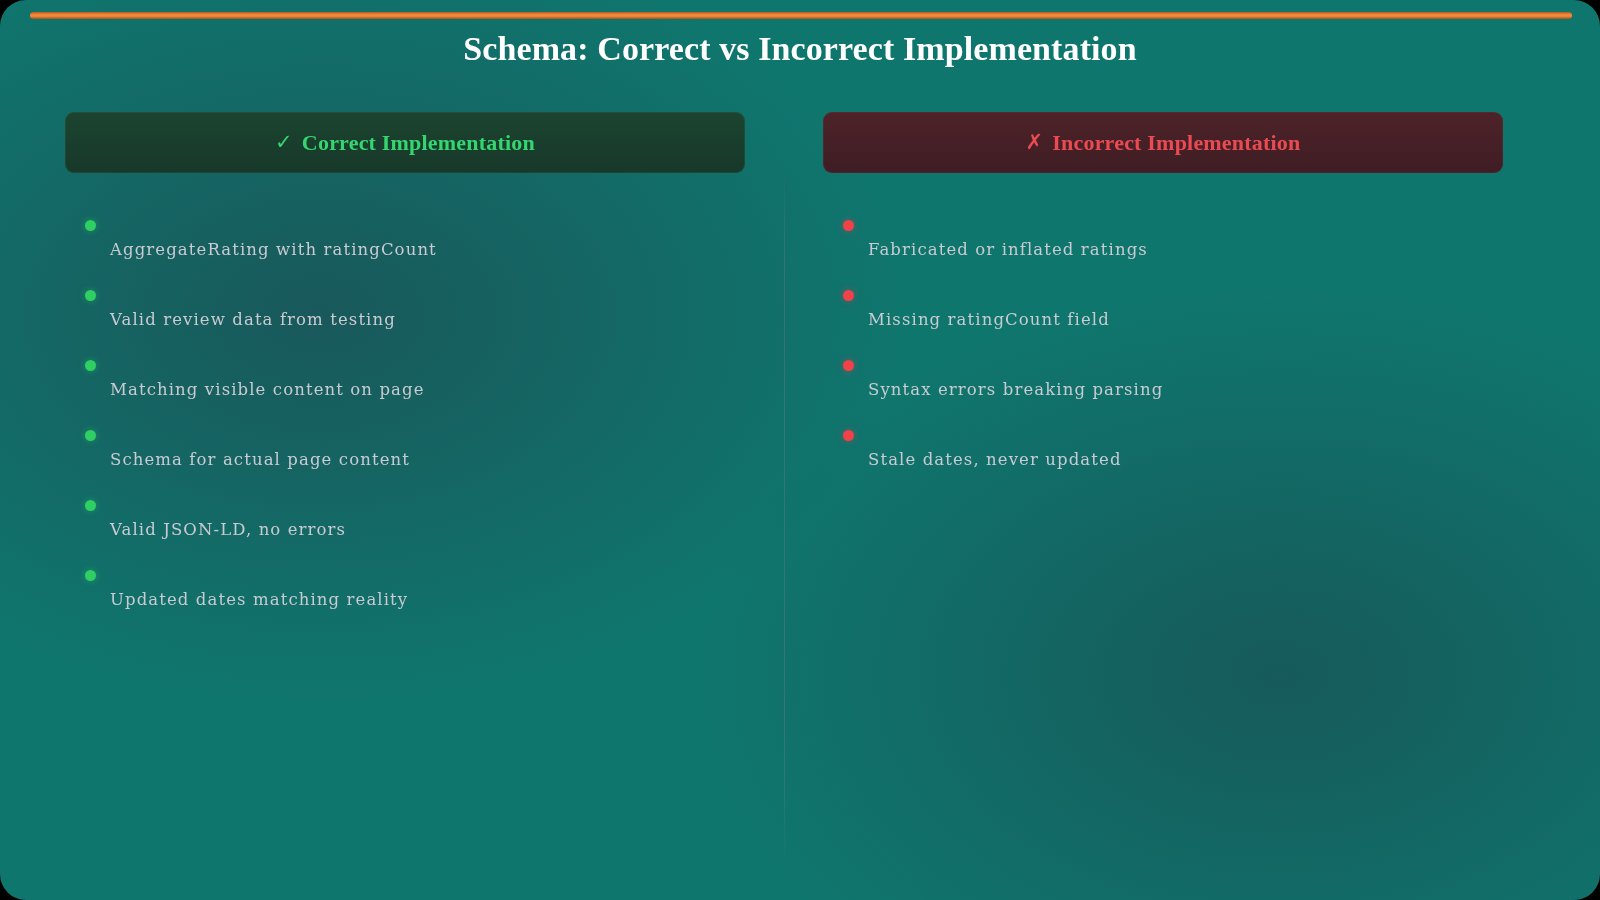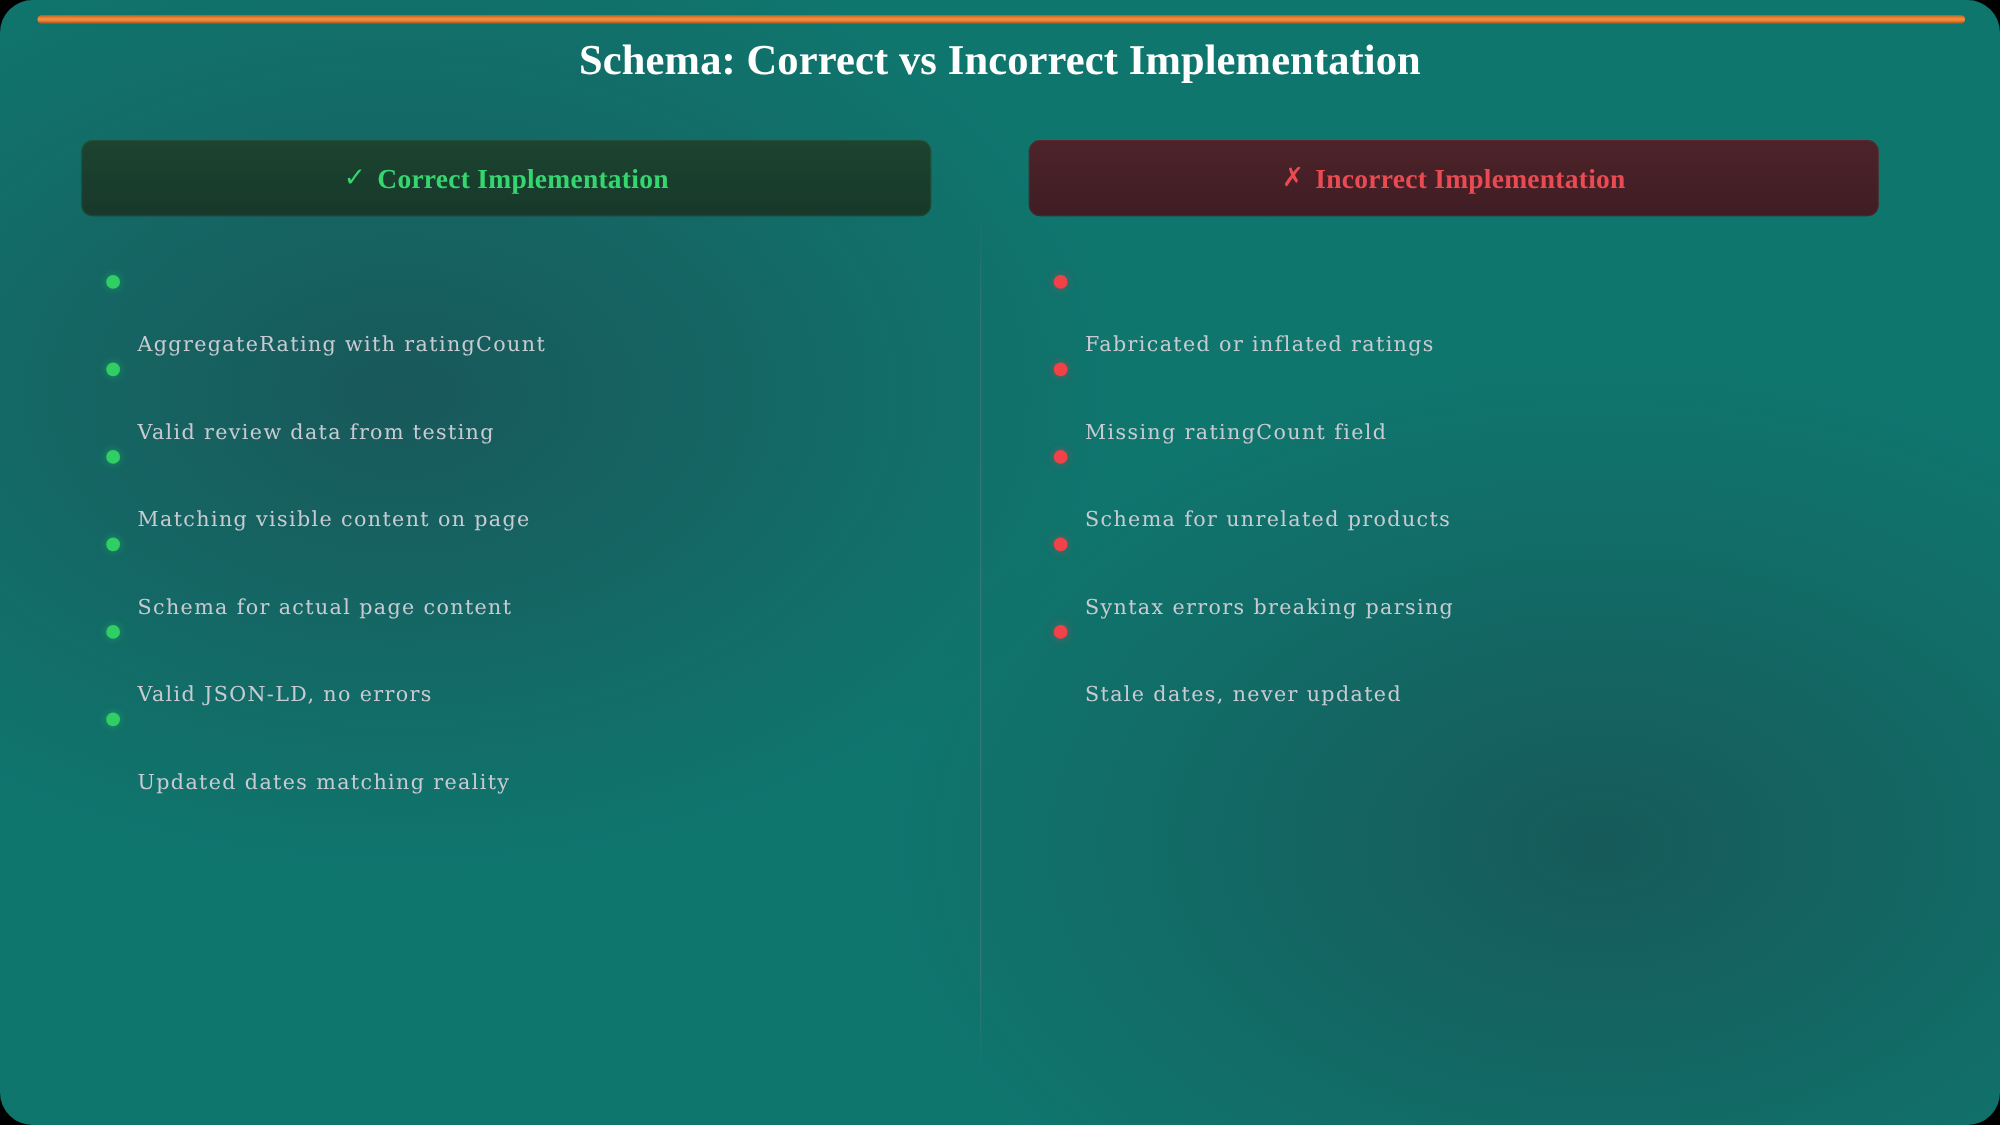--- a/index.html
+++ b/index.html
@@ -100,21 +100,21 @@
   .item-list {
     list-style:none;
     margin-top:42px;
     padding:0;
   }
   .item-list li {
     position:relative;
     height:70px;
     padding-left:45px;
     display:flex;
-    align-items:flex-end;
+    align-items:center;
   }
   .bullet {
     position:absolute;
     left:20px; top:5px;
     width:11px; height:11px;
     border-radius:50%;
   }
   .bullet.good { background:#2fcf63; box-shadow:0 0 7px rgba(47,207,99,0.45); }
   .bullet.bad  { background:#f04248; box-shadow:0 0 7px rgba(240,66,72,0.45); }
 
@@ -191,24 +191,20 @@
       <li>
         <span class="bullet bad"></span>
         <span class="item-text">Fabricated or inflated ratings</span>
       </li>
       <li>
         <span class="bullet bad"></span>
         <span class="item-text">Missing ratingCount field</span>
       </li>
       <li>
         <span class="bullet bad"></span>
-        <span class="item-text">Schema for unrelated products</span>
-      </li>
-      <li>
-        <span class="bullet bad"></span>
         <span class="item-text">Syntax errors breaking parsing</span>
       </li>
       <li>
         <span class="bullet bad"></span>
         <span class="item-text">Stale dates, never updated</span>
       </li>
     </ul>
   </div>
 
   <div id="column-divider"></div>

